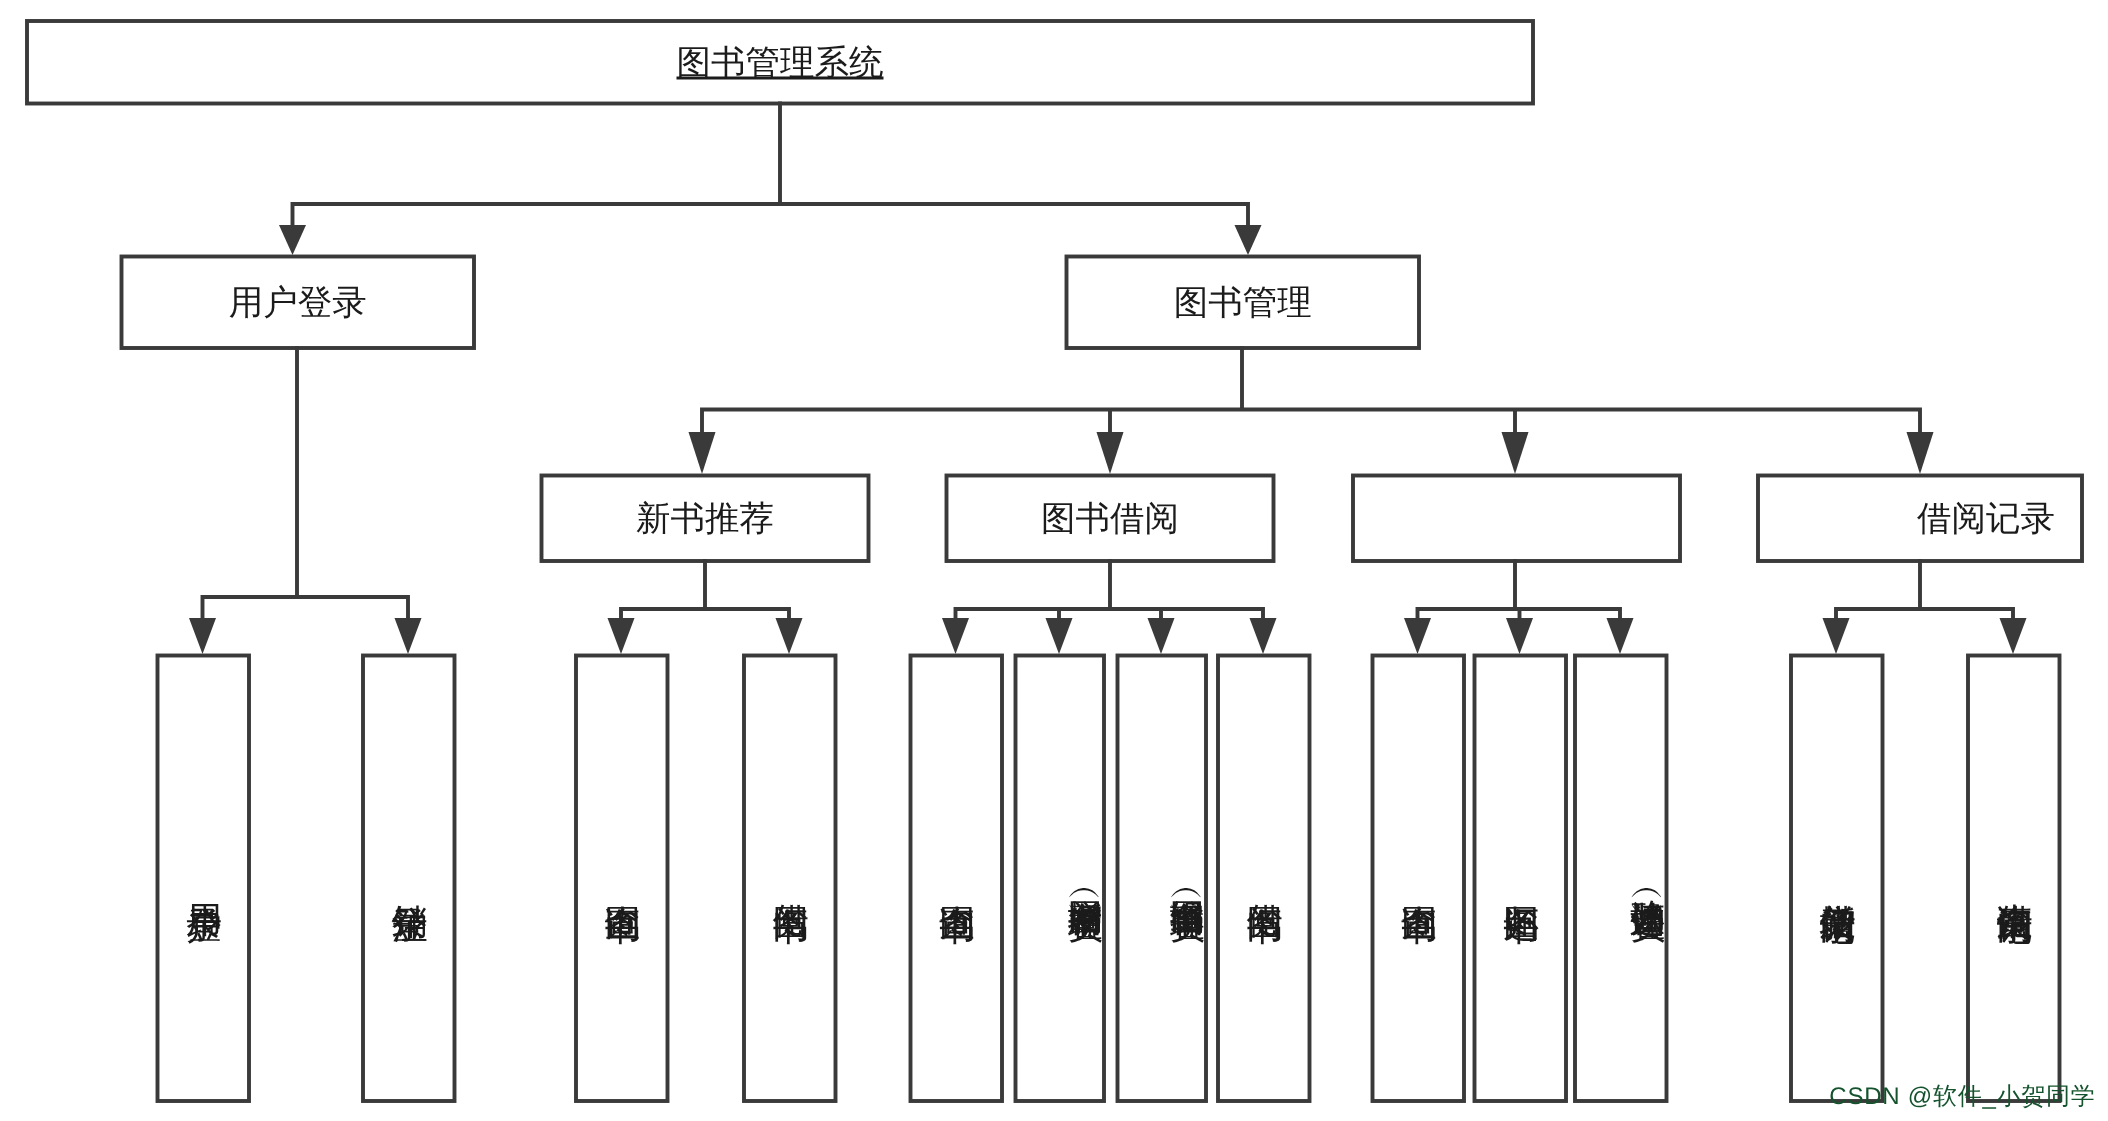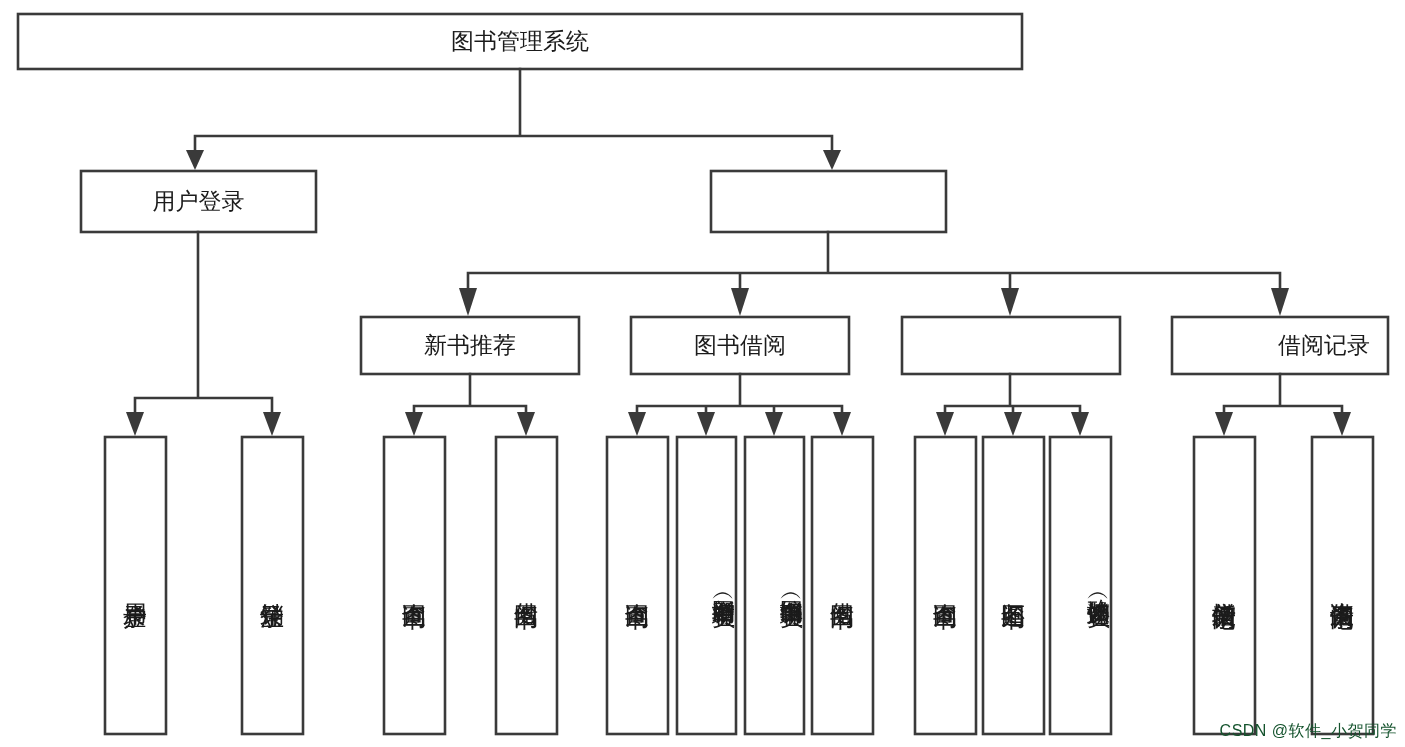--- a/index.html
+++ b/index.html
@@ -136,24 +136,25 @@
 
     <rect class="node-rect" x="915" y="437" width="61" height="297"></rect>
     <rect class="node-rect" x="983" y="437" width="61" height="297"></rect>
     <rect class="node-rect" x="1050" y="437" width="61" height="297"></rect>
 
     <rect class="node-rect" x="1194" y="437" width="61" height="297"></rect>
     <rect class="node-rect" x="1312" y="437" width="61" height="297"></rect>
 
   </svg>
 
-  <div class="node-label horiz" style="left:18px; top:14px; width:1004px; height:55px;">图书管理系统</div>
+  <div class="node-label horiz" style="left:18px; top:14px; width:1004px; height:55px;text-decoration:underline;">图书管理系统</div>
 
   <div class="node-label horiz" style="left:81px; top:171px; width:235px; height:61px;">用户登录</div>
 
+  <div class="node-label horiz" style="left:711px; top:171px; width:235px; height:61px;">图书管理</div>
 
   <div class="node-label horiz" style="left:631px; top:317px; width:218px; height:57px;">图书借阅</div>
 
   <div class="node-label horiz" style="left:361px; top:317px; width:218px; height:57px;">新书推荐</div>
 
 
   <div class="node-label horiz" style="left:1172px; top:317px; width:216px; height:57px;padding-left:44px;">借阅记录</div>
 
   <div class="node-label vert" style="left:105px; top:437px; width:61px; height:297px;">用户登录</div>
 

